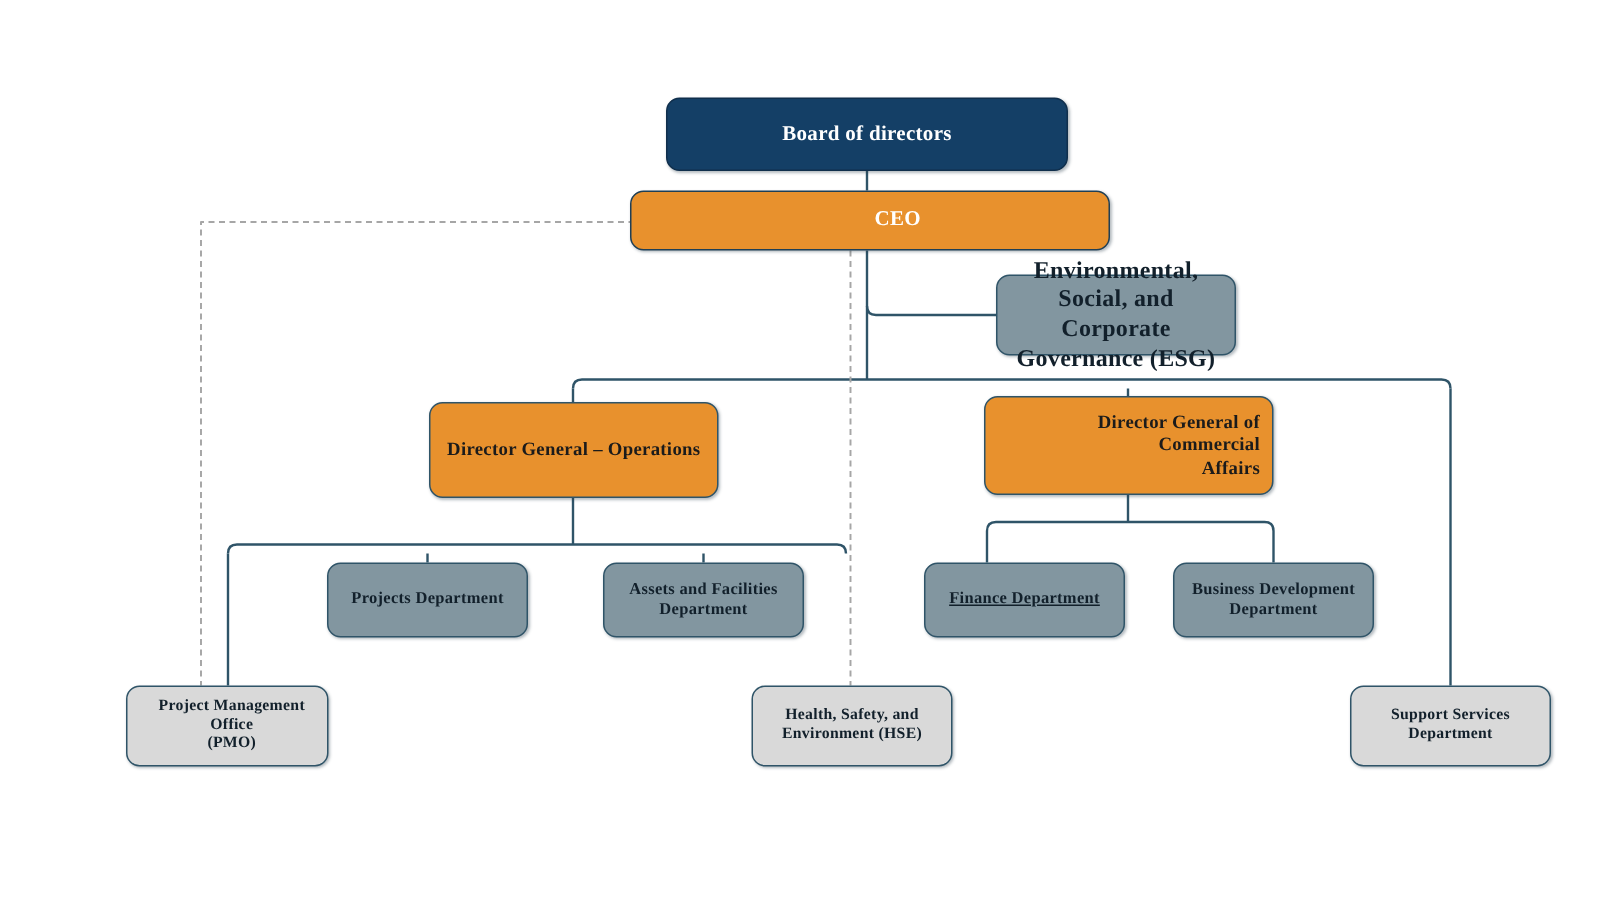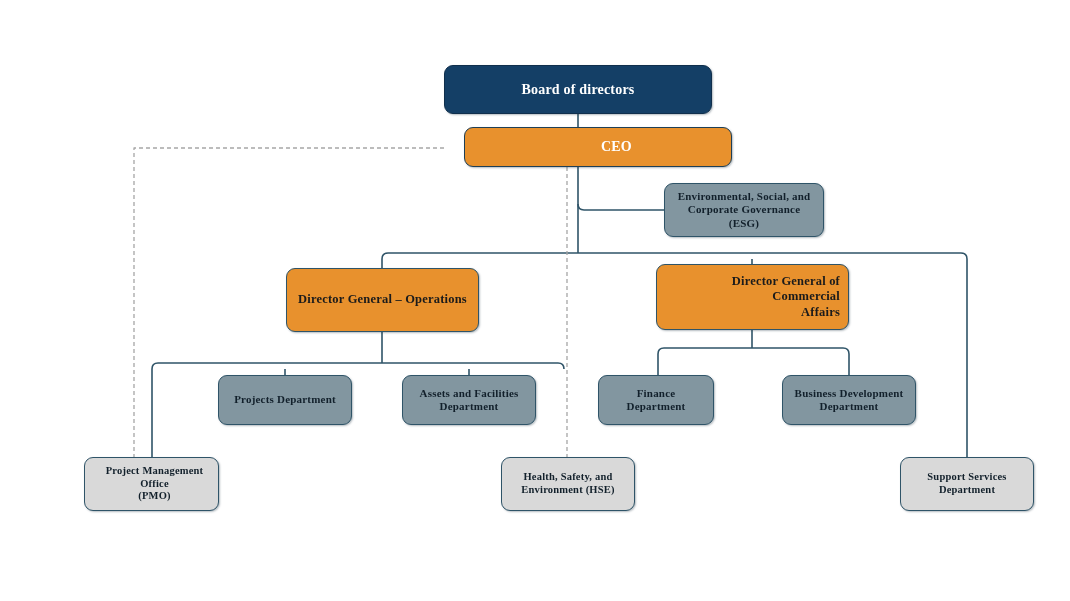--- a/index.html
+++ b/index.html
@@ -74,21 +74,21 @@
   .node.support {
     background: #d9d9d9;
     color: #12202b;
     border-color: #2f5468;
     font-size: 10.5px;
   }
   .node.esg {
     background: #8296a0;
     color: #12202b;
     border-color: #2f5468;
-    font-size: 11px;
+    font-size: 16px;
   }
 </style>
 </head>
 <body>
 
 <div id="chart-root">
 
   <svg id="connector-layer" viewBox="0 0 1070 601" width="1070" height="601" xmlns="http://www.w3.org/2000/svg">
     <g fill="none" stroke="#2f5468" stroke-width="1.6" stroke-linecap="butt" stroke-linejoin="round">
 
@@ -124,21 +124,21 @@
       <path d="M420,148 L110,148 L110,457"></path>
 
       <path d="M543,167 L543,457"></path>
     </g>
   </svg>
 
   <div class="node board" style="left:420px; top:65px; width:268px; height:49px;">
     <span class="node-label">Board of directors</span>
   </div>
 
-  <div class="node exec" style="left:440px; top:127px; width:268px; height:40px;padding-left:45px;">
+  <div class="node exec" style="left:396px; top:127px; width:320px; height:40px;padding-left:45px;">
     <span class="node-label">CEO</span>
   </div>
 
   <div class="node esg" style="left:640px; top:183px; width:160px; height:54px;">
     <span class="node-label">Environmental, Social, and
 Corporate Governance (ESG)</span>
   </div>
 
   <div class="node director" style="left:262px; top:268px; width:193px; height:64px;justify-content:center;">
     <span class="node-label">Director General – Operations</span>
@@ -151,21 +151,21 @@
 
   <div class="node dept" style="left:194px; top:375px; width:134px; height:50px;">
     <span class="node-label">Projects Department</span>
   </div>
 
   <div class="node dept" style="left:378px; top:375px; width:134px; height:50px;align-items:center;">
     <span class="node-label">Assets and Facilities
 Department</span>
   </div>
 
-  <div class="node dept" style="left:574px; top:375px; width:116px; height:50px;">
+  <div class="node dept" style="left:592px; top:375px; width:134px; height:50px;text-decoration:underline;">
     <span class="node-label">Finance Department</span>
   </div>
 
   <div class="node dept" style="left:758px; top:375px; width:134px; height:50px;">
     <span class="node-label">Business Development
 Department</span>
   </div>
 
   <div class="node support" style="left:60px; top:457px; width:135px; height:54px;padding-left:14px;">
     <span class="node-label">Project Management Office

